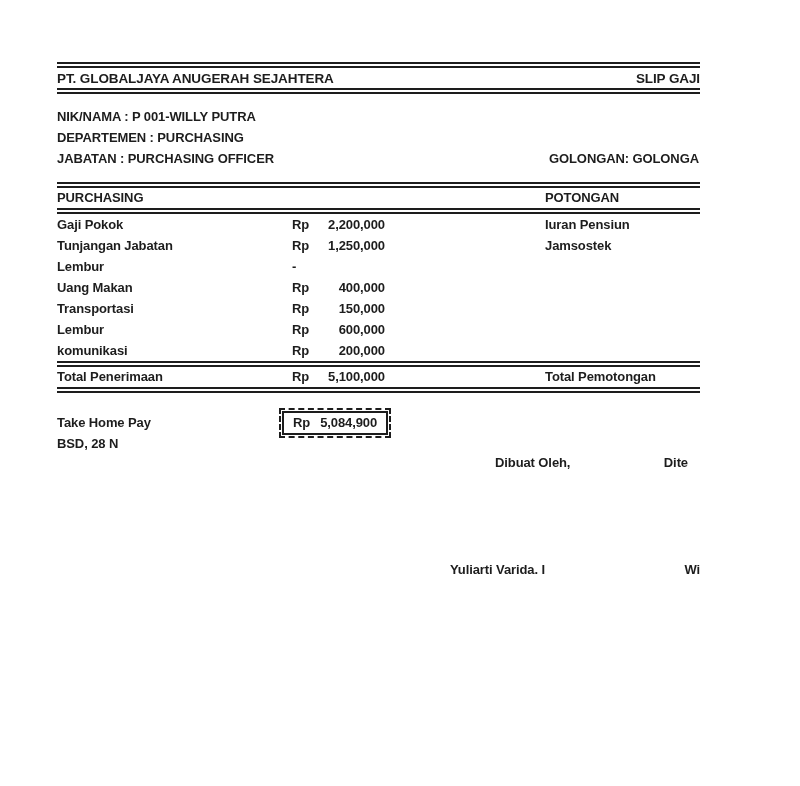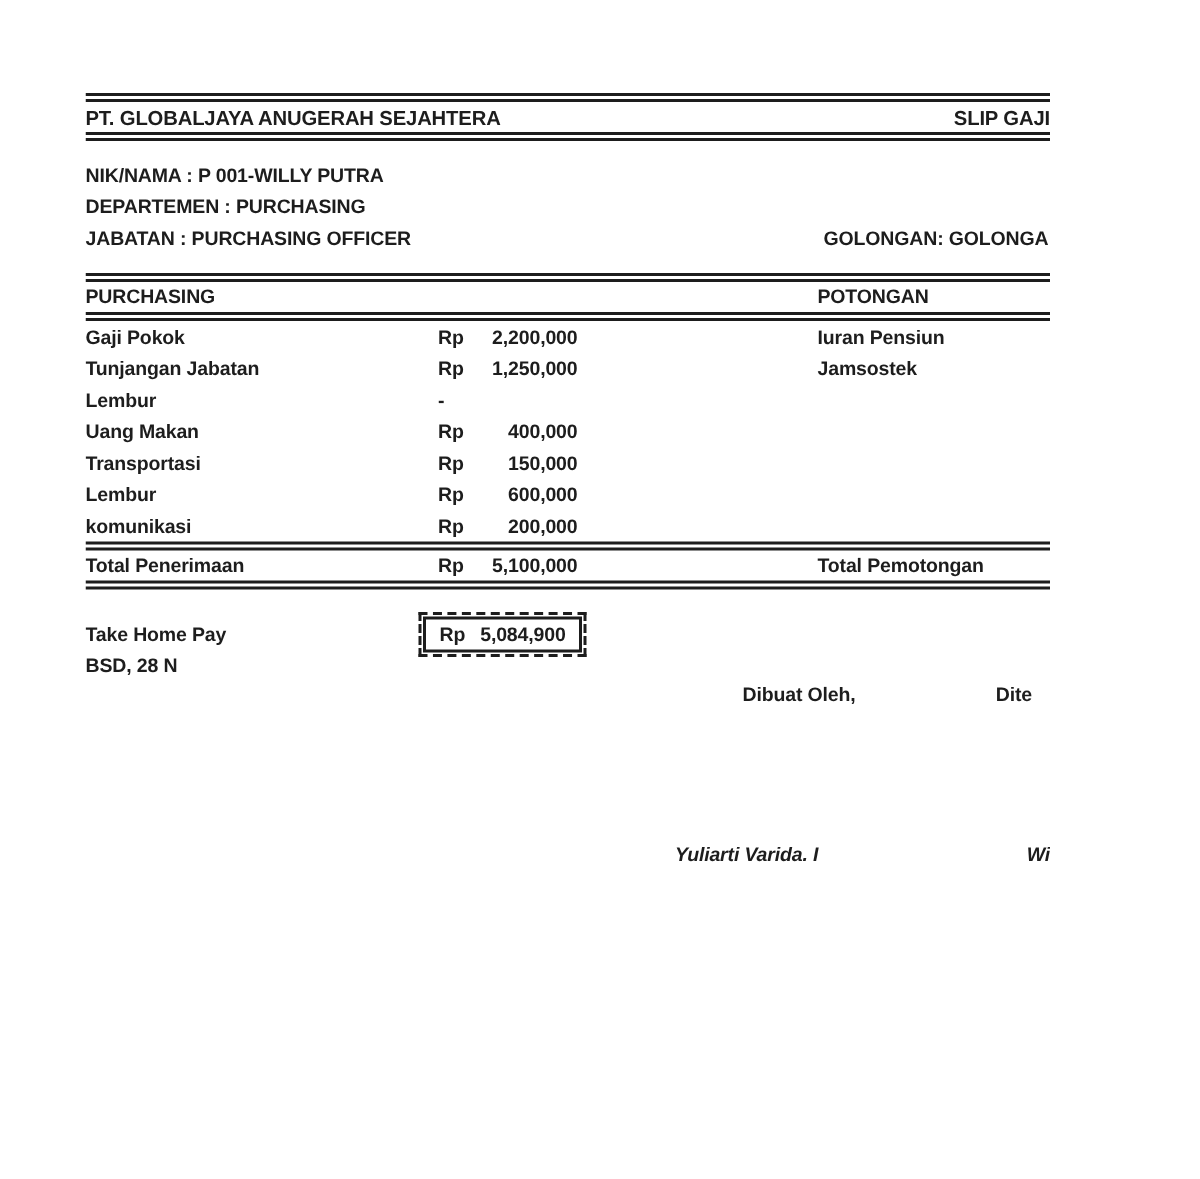--- a/index.html
+++ b/index.html
@@ -37,21 +37,21 @@
     position:absolute;left:225px;top:2px;height:20px;line-height:20px;
     padding:0 9px;border:2px solid var(--ink,#1d1d1d);
     outline:2px dashed var(--ink,#1d1d1d);outline-offset:1px;
     display:flex;gap:10px;
   }
   .bsd-row{height:14px;line-height:14px;text-align:left;white-space:nowrap;}
   .oleh-row{position:relative;height:21px;}
   .oleh-left{position:absolute;left:406px;bottom:2px;padding-left:32px;}
   .oleh-right{position:absolute;right:12px;bottom:2px;text-align:right;}
   .spacer90{height:90px;}
-  .names-row{position:relative;height:15px;font-style:italic;}
+  .names-row{position:relative;height:15px;}
   .name-left{position:absolute;left:393px;top:0;line-height:15px;}
   .name-right{position:absolute;right:0;top:0;line-height:15px;}
 </style>
 </head>
 <body style="--ink: #1d1d1d;">
 
 <div class="doc">
 
   <div class="dbl-rule"></div>
 

